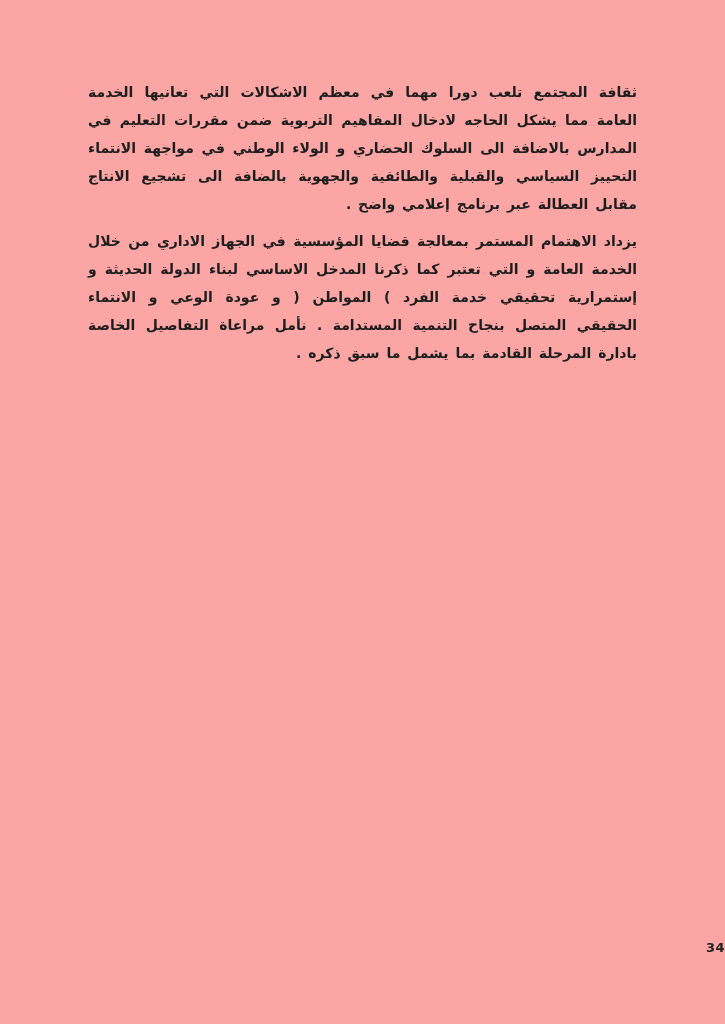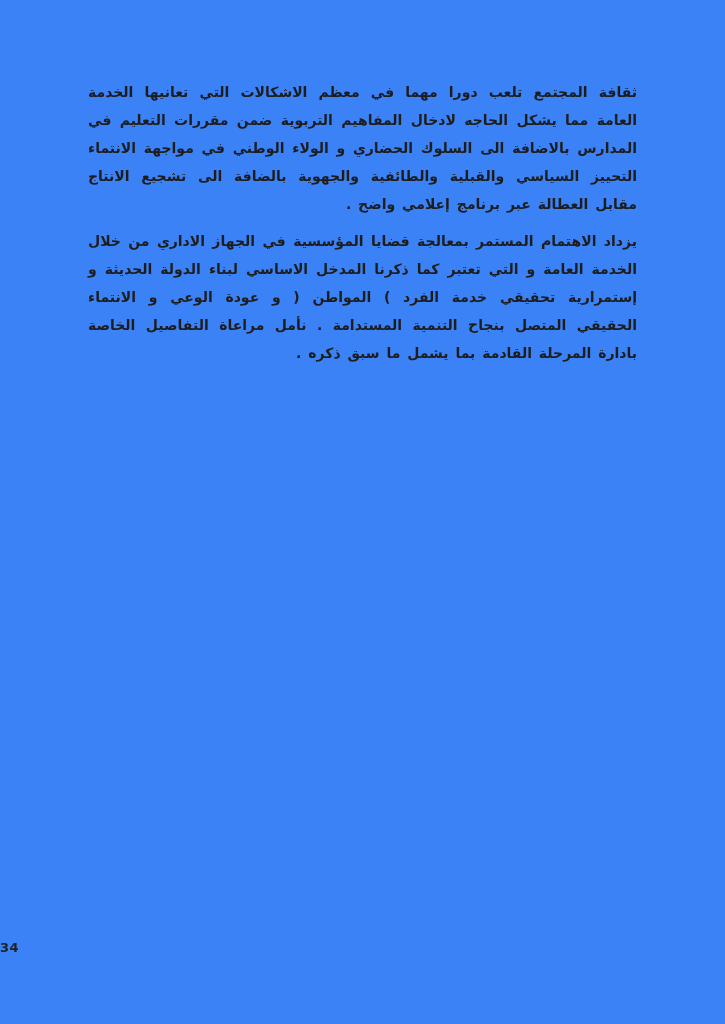--- a/index.html
+++ b/index.html
@@ -4,21 +4,21 @@
 <style>
   html, body {
     margin: 0;
     padding: 0;
     background: #ffffff;
   }
   .page {
     position: relative;
     width: 725px;
     height: 1024px;
-    background: #3b82f6;
+    background: #fca5a5;
     font-family: "DejaVu Sans", sans-serif;
     color: #1d1d1d;
     overflow: hidden;
     box-sizing: border-box;
   }
   .content {
     position: absolute;
     top: 78px;
     right: 88px;
     left: 88px;
@@ -30,21 +30,21 @@
     font-size: 14px;
     font-weight: bold;
     line-height: 28px;
     word-spacing: 2px;
   }
   .page-footer {
     position: absolute;
     top: 940px;
     left: 0;
     width: 100%;
-    text-align: left;
+    text-align: right;
     direction: ltr;
     font-size: 13px;
     font-weight: bold;
     color: #222222;
     letter-spacing: 0.5px;
   }
 </style>
 </head>
 <body>
 

